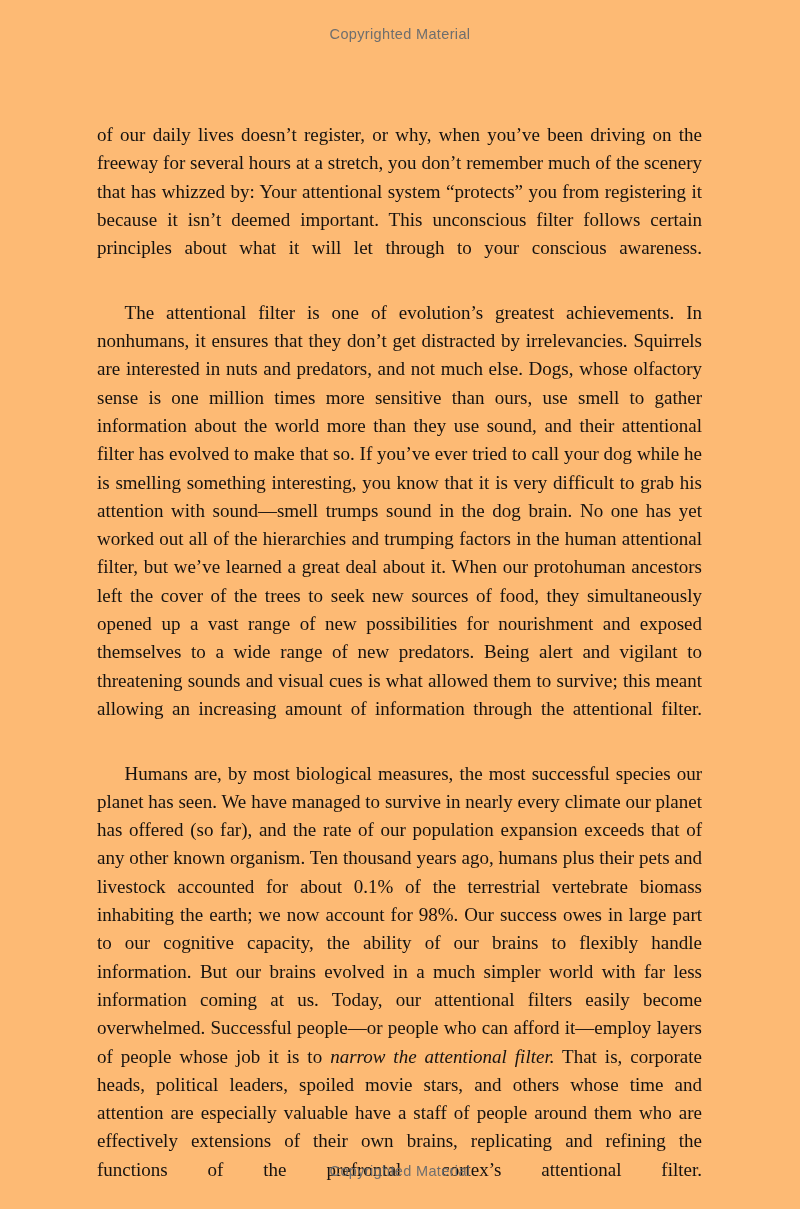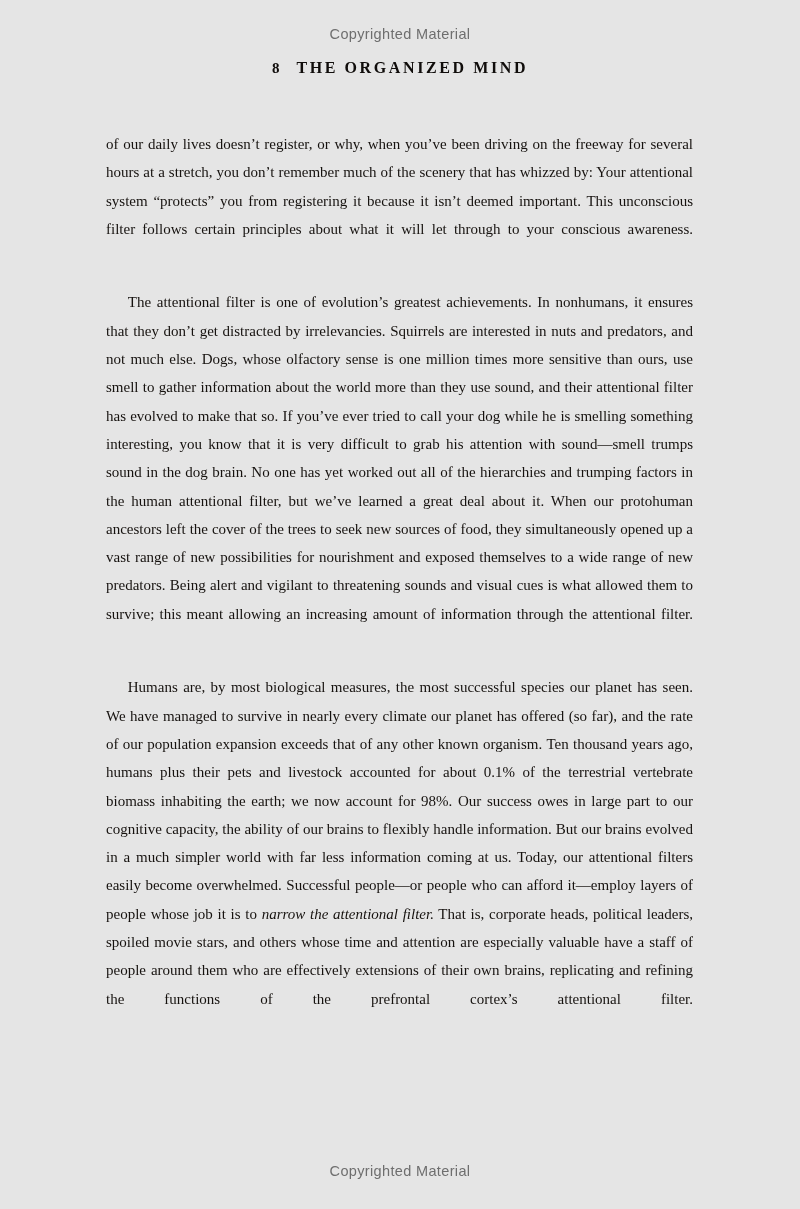--- a/index.html
+++ b/index.html
@@ -4,21 +4,21 @@
 <style>
   html, body {
     margin: 0;
     padding: 0;
     background: #ffffff;
   }
   .page {
     position: relative;
     width: 800px;
     height: 1209px;
-    background: #e5e5e5;
+    background: #fdba74;
     overflow: hidden;
     font-family: "Liberation Serif", "DejaVu Serif", serif;
     color: #16120f;
   }
 
   
   .watermark {
     position: absolute;
     left: 0;
     width: 800px;
@@ -58,22 +58,22 @@
   }
 
   
   .textblock {
     position: absolute;
     left: 89px;
     top: 113px;
     width: 621px;
   }
   p.para {
-    margin: 17px;
-    font-size: 15px;
+    margin: 8px;
+    font-size: 19px;
     line-height: 28.3px;
     text-align: justify;
     text-justify: inter-word;
     hyphens: none;
     -webkit-hyphens: none;
     word-spacing: 0px;
   }
   p.para.indent {
     text-indent: 1.45em;
   }
@@ -88,23 +88,20 @@
   }
   em { }
 </style>
 </head>
 <body>
 
 <div class="page">
 
   <div class="watermark watermark-top">Copyrighted Material</div>
 
-  <div class="running-head">
-    <span class="folio">8</span><span class="rh-title">THE ORGANIZED MIND</span>
-  </div>
 
   <div class="textblock" id="textblock">
       <p class="para"><span>of our daily lives doesn’t register, or why, when you’ve been driving on the freeway for several hours at a stretch, you don’t remember much of the scenery that has whizzed by: Your attentional system “protects” you from registering it because it isn’t deemed important. This unconscious filter follows certain principles about what it will let through to your conscious awareness.</span></p>
       <p class="para indent"><span>The attentional filter is one of evolution’s greatest achievements. In nonhumans, it ensures that they don’t get distracted by irrelevancies. Squirrels are interested in nuts and predators, and not much else. Dogs, whose olfactory sense is one million times more sensitive than ours, use smell to gather information about the world more than they use sound, and their attentional filter has evolved to make that so. If you’ve ever tried to call your dog while he is smelling something interesting, you know that it is very difficult to grab his attention with sound—smell trumps sound in the dog brain. No one has yet worked out all of the hierarchies and trumping factors in the human attentional filter, but we’ve learned a great deal about it. When our protohuman ancestors left the cover of the trees to seek new sources of food, they simultaneously opened up a vast range of new possibilities for nourishment and exposed themselves to a wide range of new predators. Being alert and vigilant to threatening sounds and visual cues is what allowed them to survive; this meant allowing an increasing amount of information through the attentional filter.</span></p>
       <p class="para indent"><span>Humans are, by most biological measures, the most successful species our planet has seen. We have managed to survive in nearly every climate our planet has offered (so far), and the rate of our population expansion exceeds that of any other known organism. Ten thousand years ago, humans plus their pets and livestock accounted for about 0.1% of the terrestrial vertebrate biomass inhabiting the earth; we now account for 98%. Our success owes in large part to our cognitive capacity, the ability of our brains to flexibly handle information. But our brains evolved in a much simpler world with far less information coming at us. Today, our attentional filters easily become overwhelmed. Successful people—or people who can afford it—employ layers of people whose job it is to </span><em>narrow the attentional filter.</em><span> That is, corporate heads, political leaders, spoiled movie stars, and others whose time and attention are especially valuable have a staff of people around them who are effectively extensions of their own brains, replicating and refining the functions of the prefrontal cortex’s attentional filter.</span></p>
     </div>
 
   <div class="watermark watermark-bottom">Copyrighted Material</div>
 
 </div>

